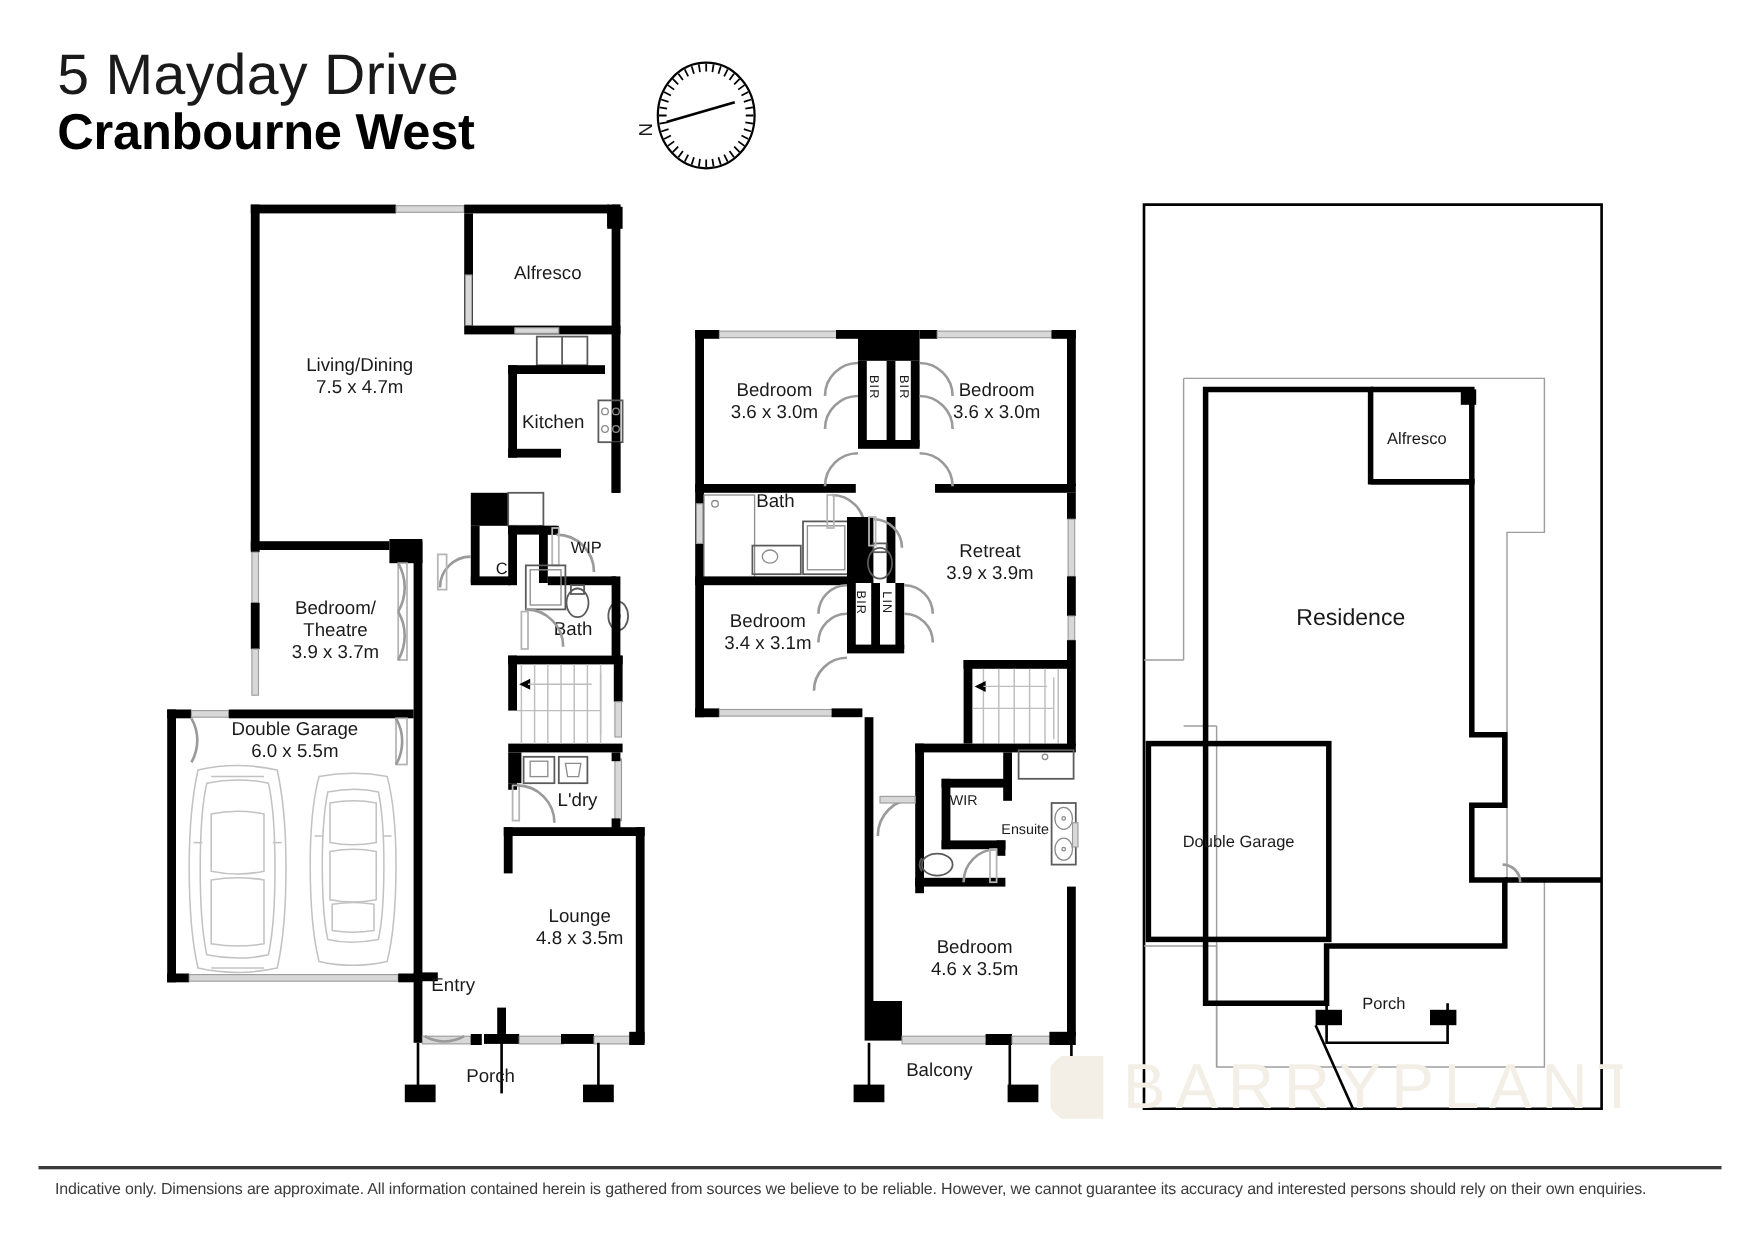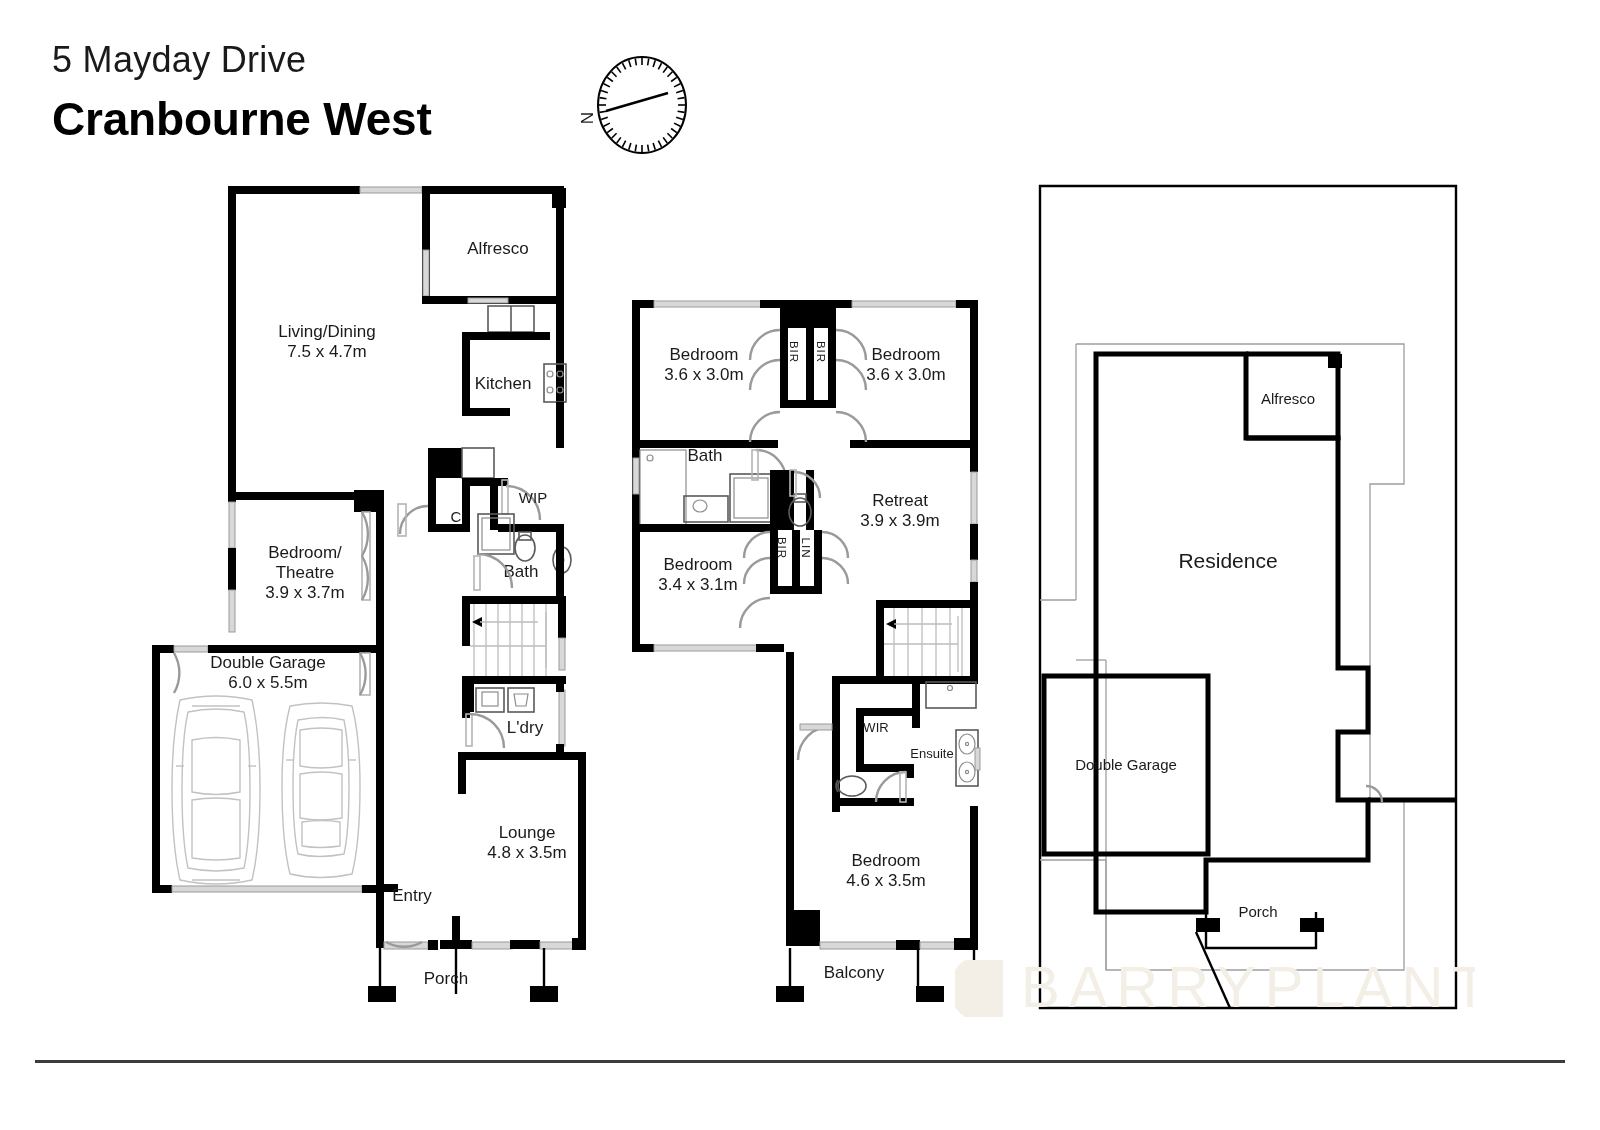--- a/index.html
+++ b/index.html
@@ -1,21 +1,21 @@
 <!DOCTYPE html>
 <html><head>
 <meta charset="utf-8">
 <style>
   html,body{margin:0;padding:0;background:#ffffff;}
   body{width:1600px;height:1130px;position:relative;overflow:hidden;
        font-family:"Liberation Sans", sans-serif;color:#1a1a1a;}
 
   #plan-root{position:absolute;left:0;top:0;width:1600px;height:1130px;}
 
-  .hdr-line1{position:absolute;left:52px;top:42px;font-size:36px;font-weight:300;
+  .hdr-line1{position:absolute;left:52px;top:42px;font-size:52px;font-weight:300;
              letter-spacing:0.3px;color:#1a1a1a;line-height:1;white-space:nowrap;}
   .hdr-line2{position:absolute;left:52px;top:96px;font-size:46px;font-weight:700;
              letter-spacing:-0.2px;color:#000;line-height:1;white-space:nowrap;text-align:right;}
 
   .compass{position:absolute;left:575px;top:48px;width:130px;height:120px;}
 
   .footer-rule{position:absolute;left:35px;top:1060px;width:1530px;height:3px;background:#3c3c3c;}
   .footer-text{position:absolute;left:50px;top:1073px;width:1510px;font-size:14.5px;
                color:#3c3c3c;letter-spacing:-0.15px;white-space:nowrap;}
 
@@ -449,13 +449,14 @@
       <line class="site" x1="1196" y1="932" x2="1230" y2="1008" stroke-width="1.4"></line>
     </g>
   </svg>
 
   <svg class="watermark" viewBox="0 0 520 70">
     <path class="wm-mark" d="M10,5 L48,5 L48,62 L10,62 A34,34 0 0,1 10,5 Z"></path>
     <text class="wm-text" x="66" y="52">BARRYPLANT</text>
   </svg>
 
   <div class="footer-rule"></div>
+  <div class="footer-text">Indicative only. Dimensions are approximate. All information contained herein is gathered from sources we believe to be reliable. However, we cannot guarantee its accuracy and interested persons should rely on their own enquiries.</div>
 </div>
 
 </body></html>

